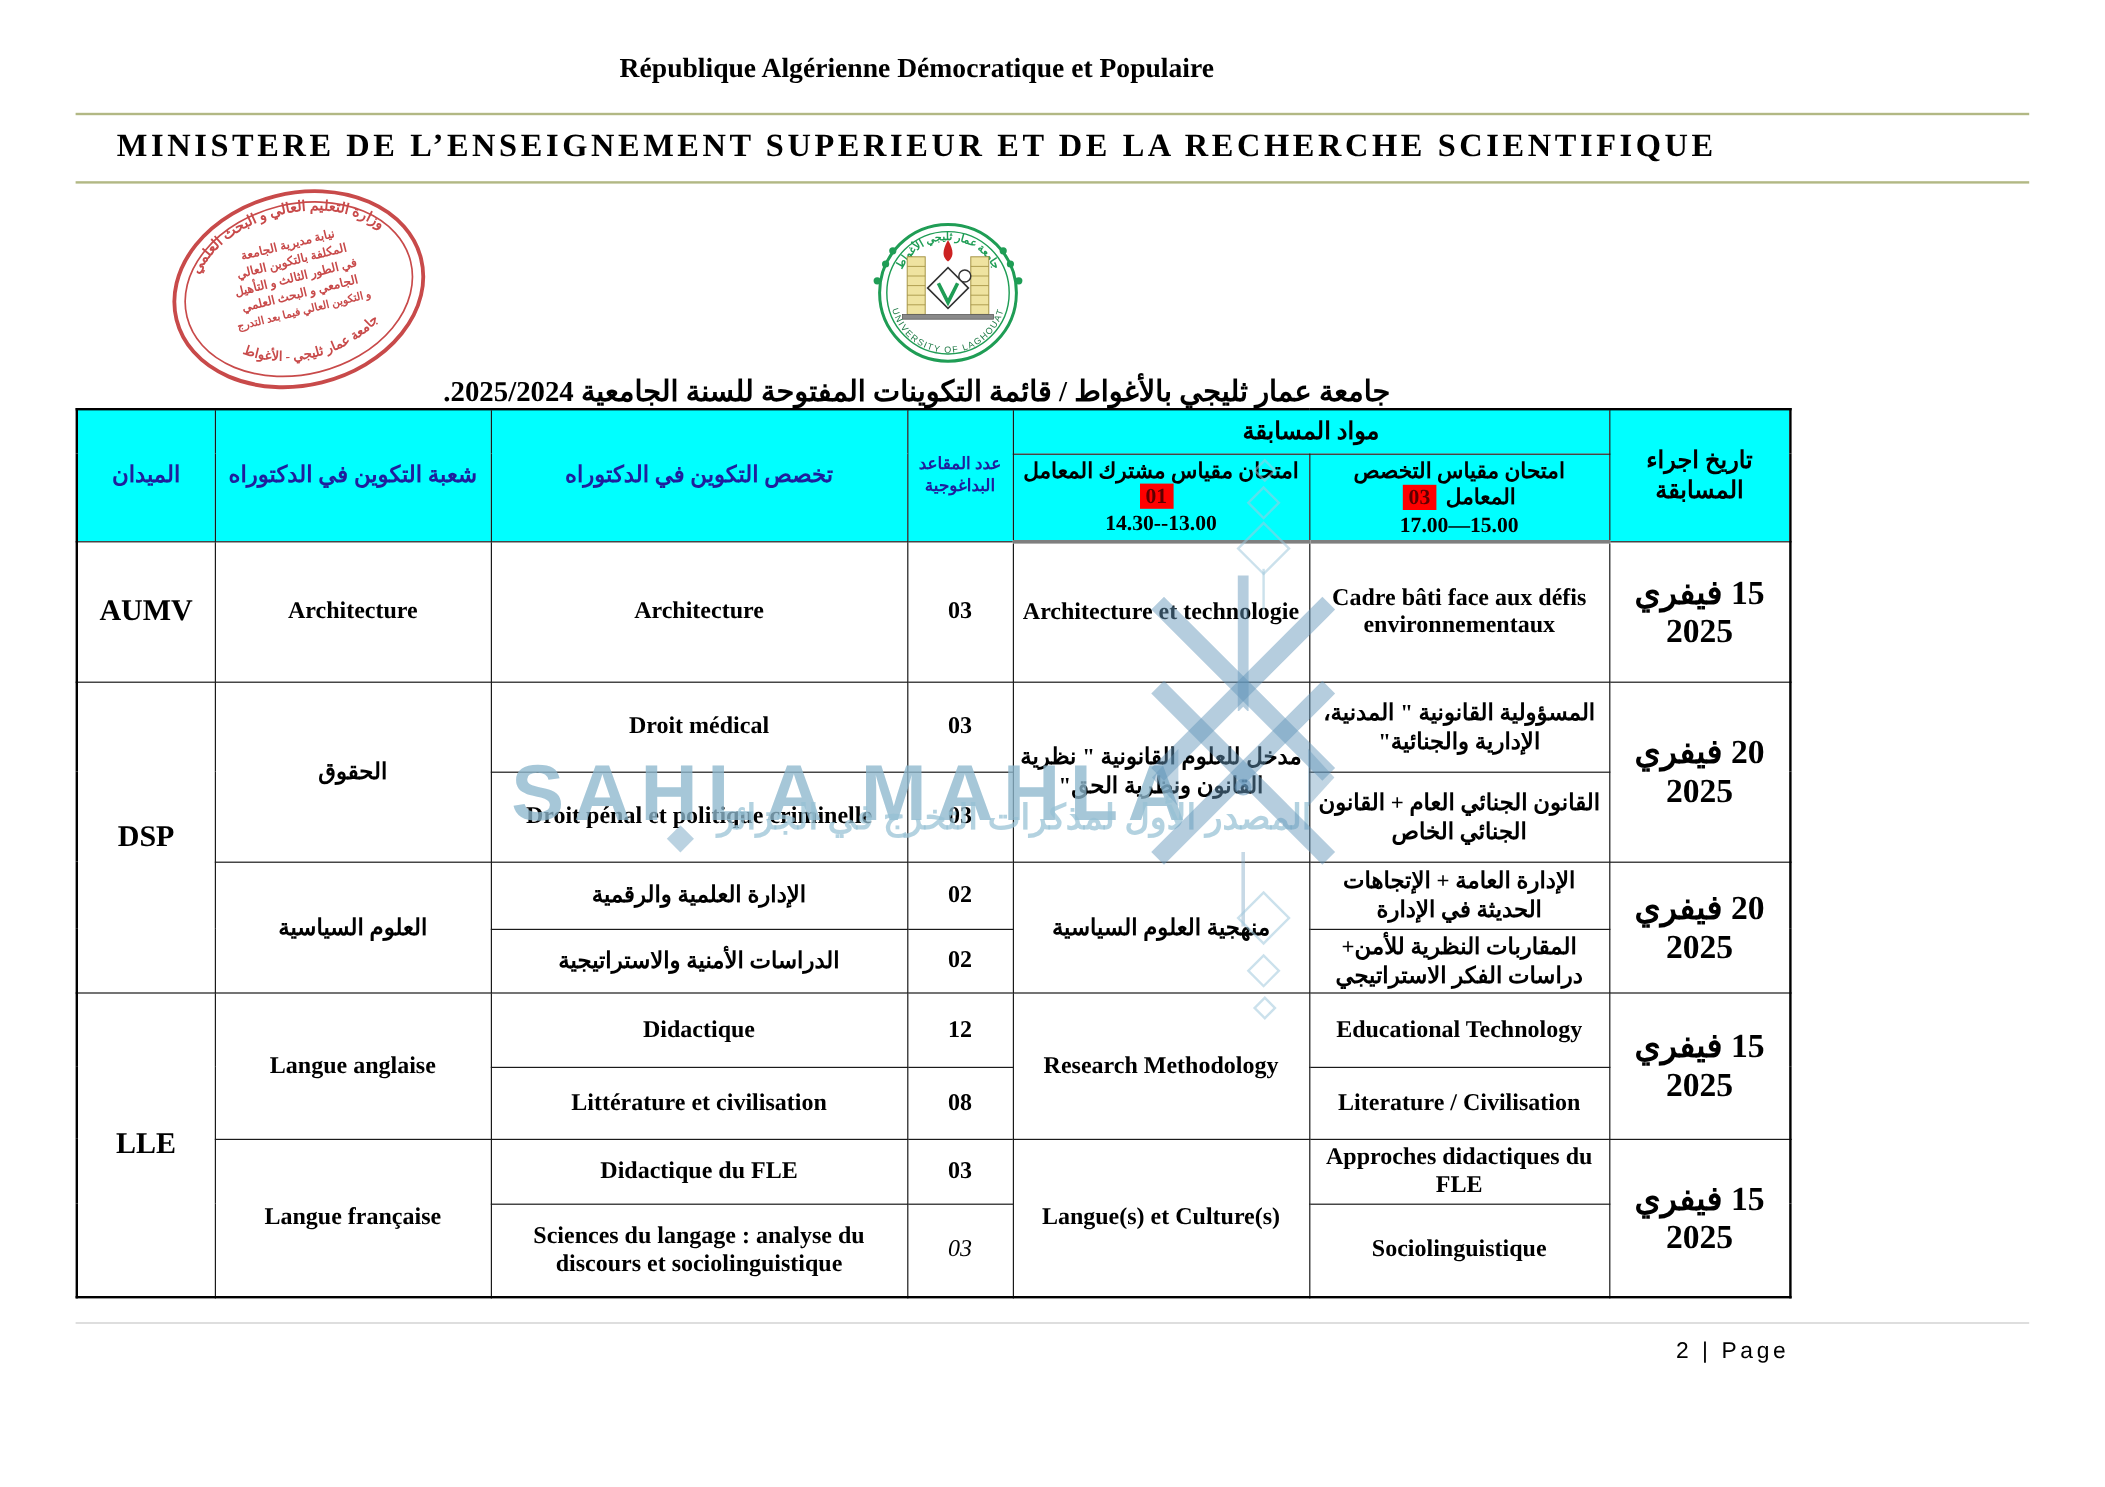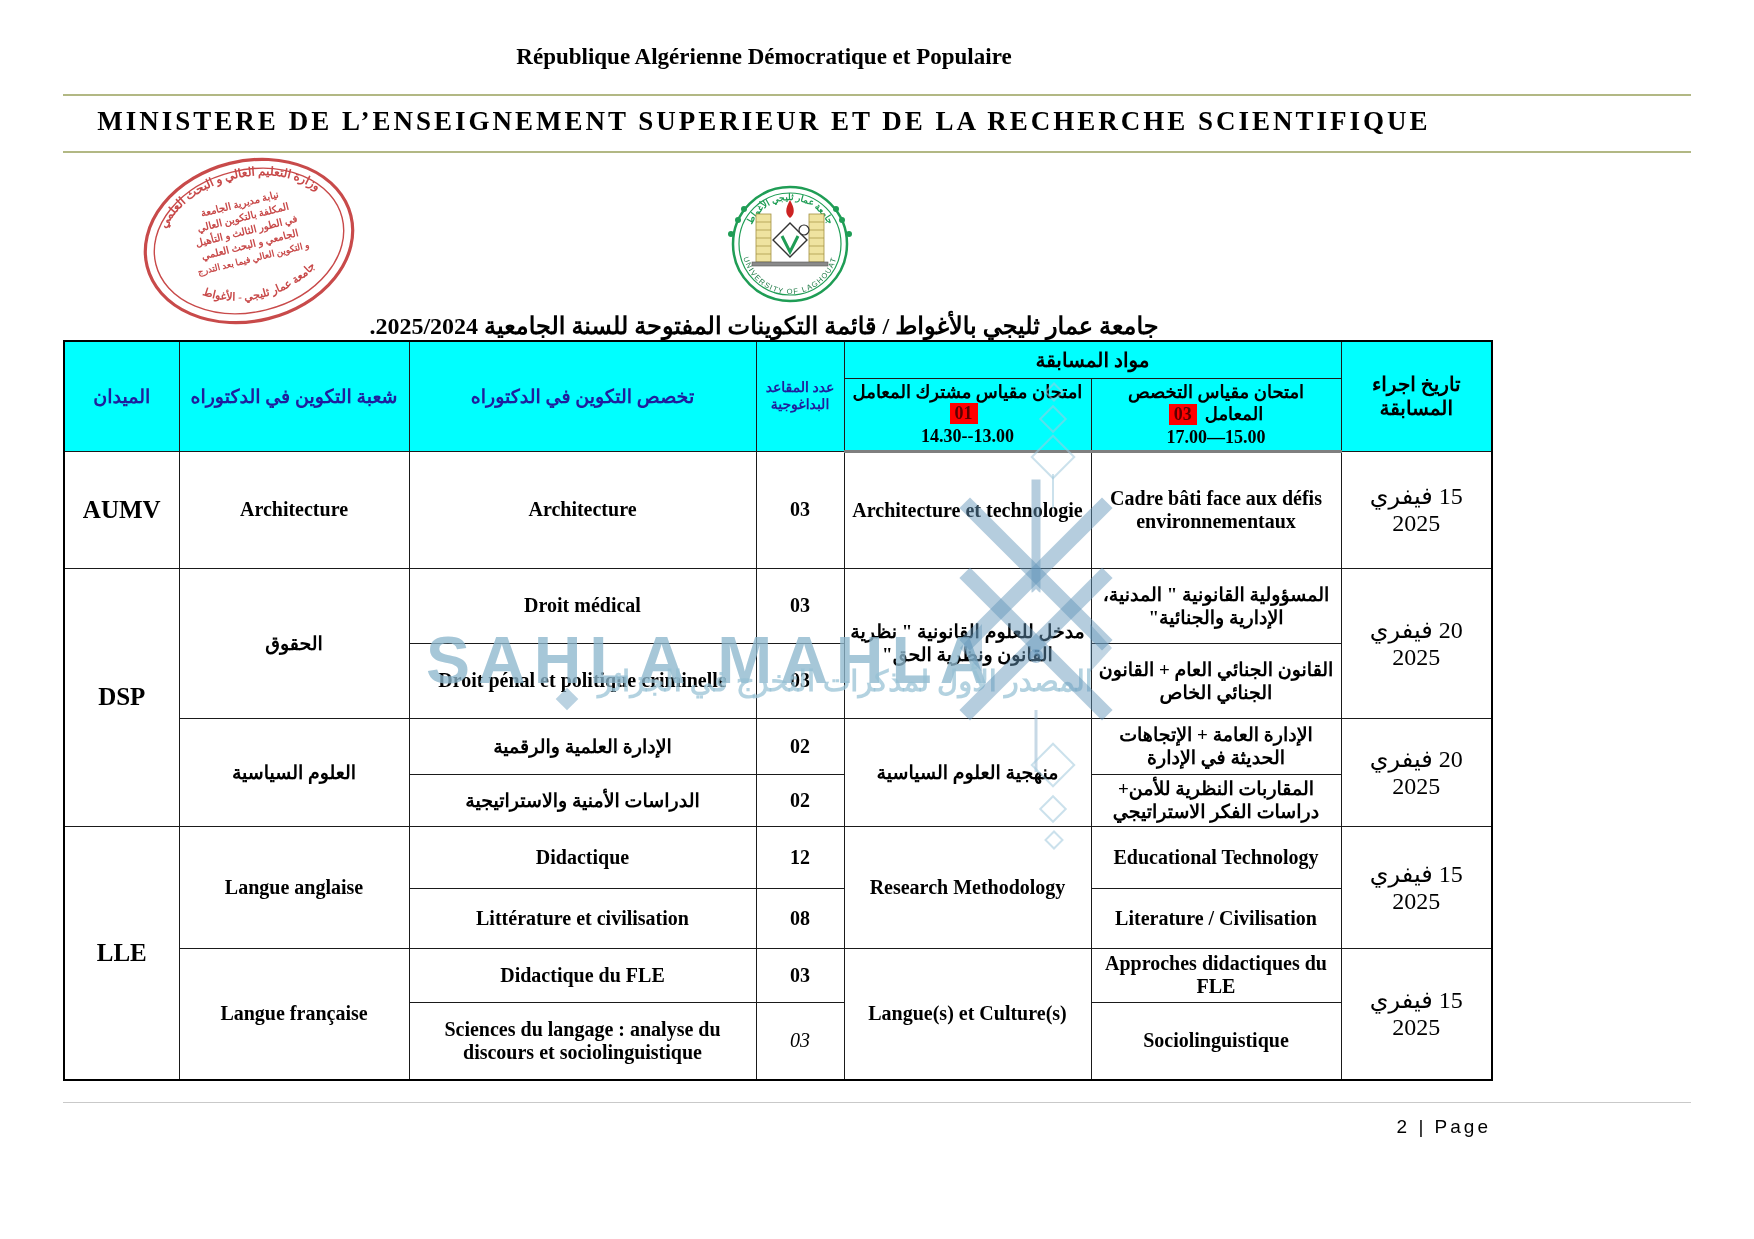--- a/index.html
+++ b/index.html
@@ -33,21 +33,21 @@
   .th-seats{color:#1F1F9C;font-size:14px;font-weight:700;}
   .th-black{font-size:20px;font-weight:700;}
   .subhdr{font-size:18px;font-weight:700;direction:rtl;}
   .coef{background:#FF0000;color:#5d0000;padding:0 5px;font-weight:700;margin-inline-start:8px;display:inline-block;}
   .time{direction:ltr;unicode-bidi:isolate;display:inline-block;margin-top:2px;}
   .fr{font-size:20px;font-weight:700;}
   .ar{font-size:19px;font-weight:700;direction:rtl;}
   .field-cell{font-size:25px;font-weight:700;}
   .seats{font-size:20px;font-weight:700;}
   .seats-italic{font-size:20px;font-style:italic;font-weight:400;}
-  .date-cell{font-size:24px;font-weight:400;direction:rtl;}
+  .date-cell{font-size:28px;font-weight:700;direction:rtl;}
   tr.group-end td{border-bottom:3px solid #7f7f7f;}
   tr.subgroup-end td{border-bottom:2px solid #333;}
   #maintable thead tr.h2 th{border-bottom:3px solid #7f7f7f;margin-left:44px;}
 
   
   #watermark{position:absolute;left:0;top:0;width:1754px;height:1239px;pointer-events:none;z-index:5;}
   #wm-brand{
     position:absolute;left:426px;top:622px;
     font-family:"Liberation Sans", sans-serif;font-weight:700;
     font-size:66px;letter-spacing:8px;color:rgba(141,183,205,0.78);white-space:nowrap;

